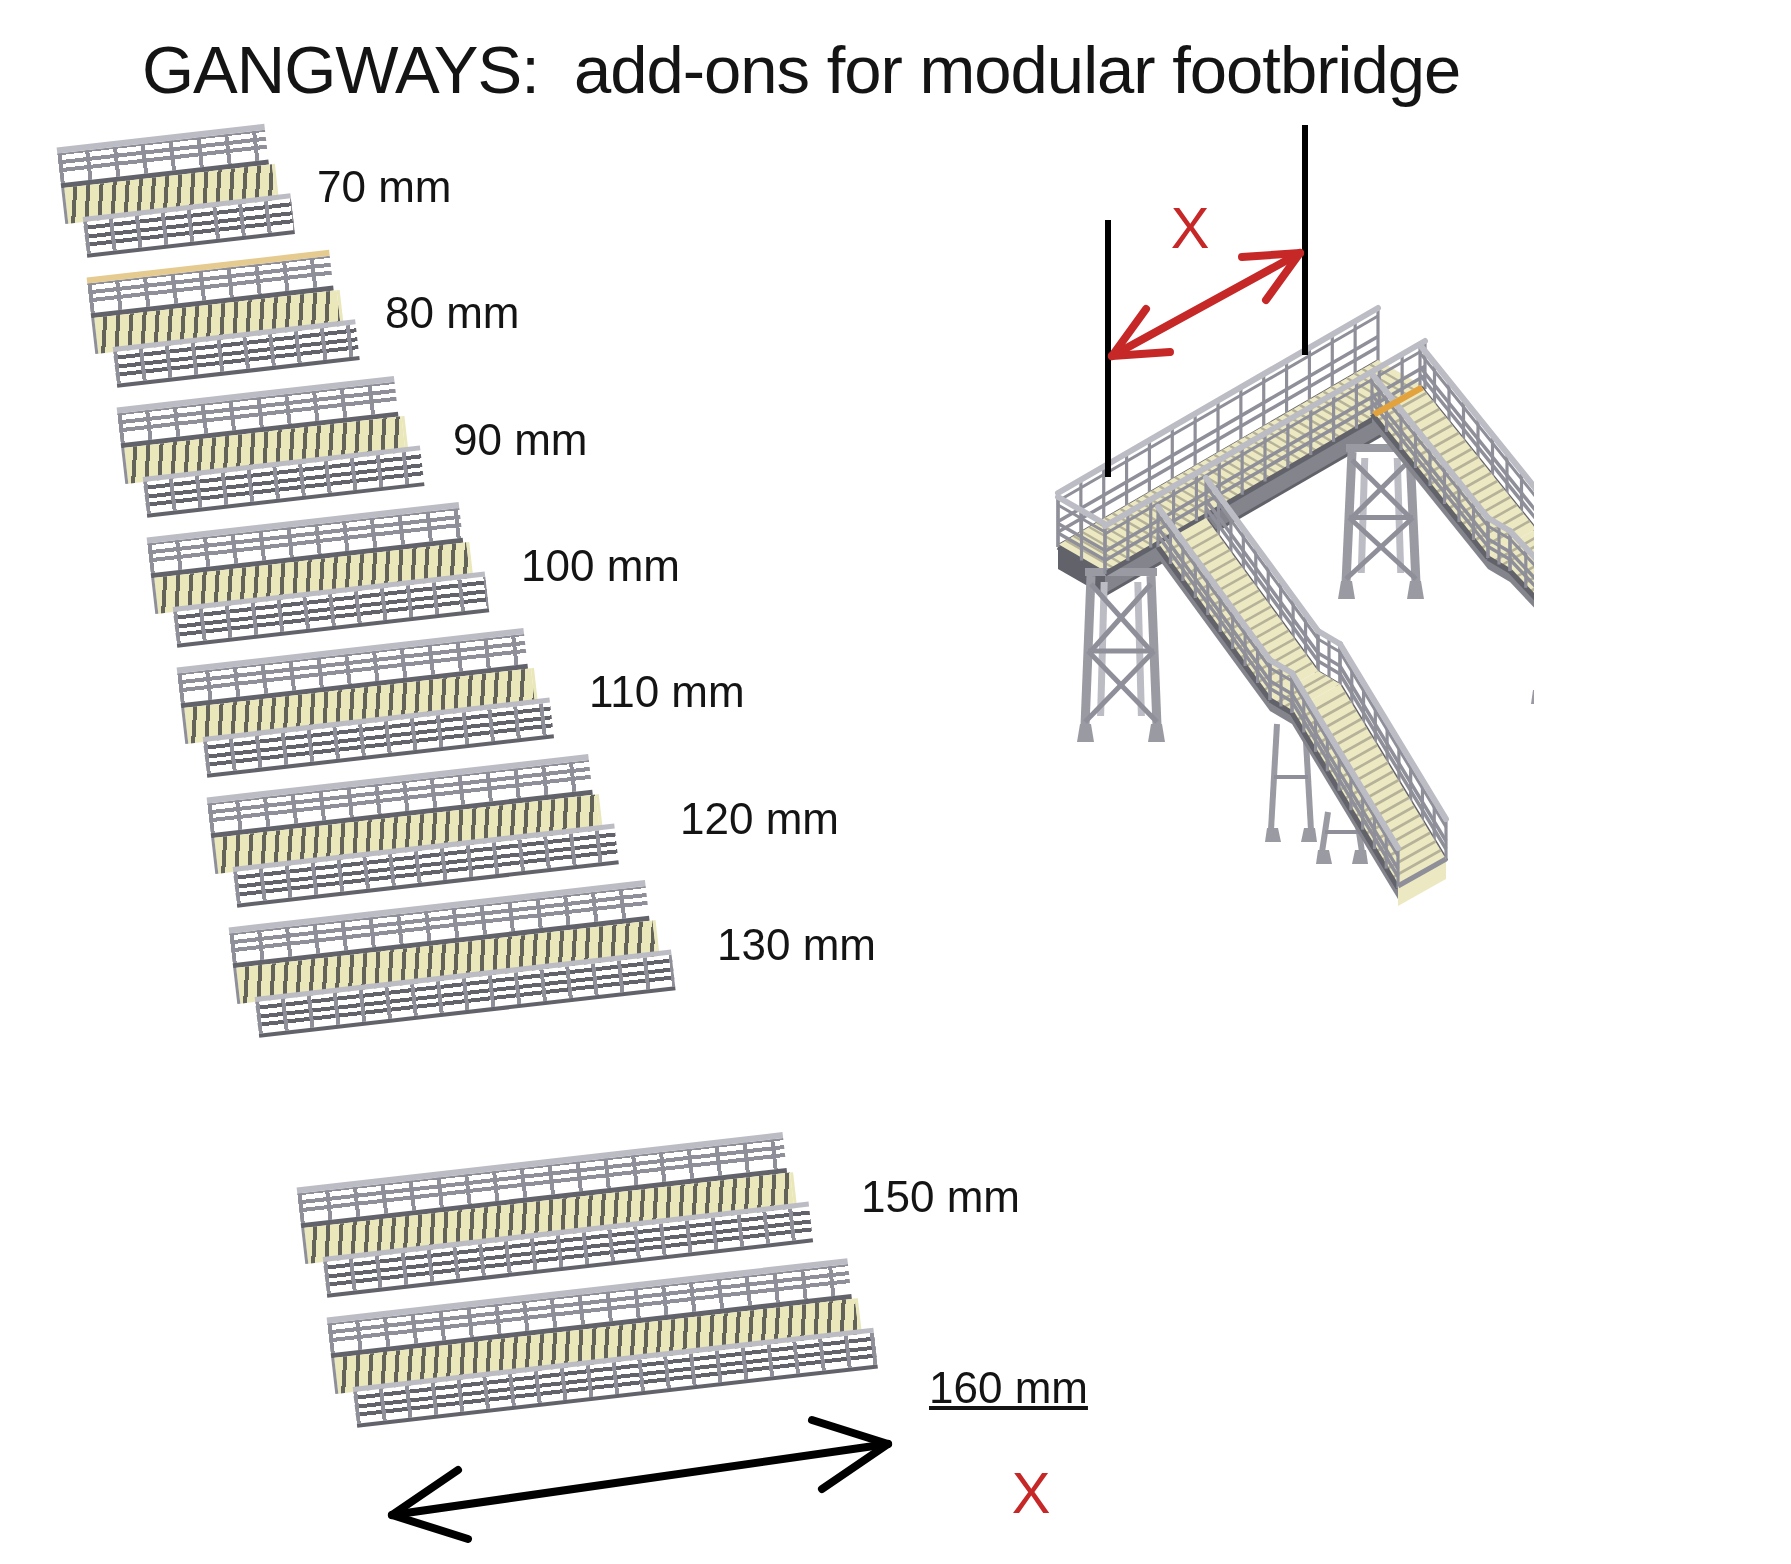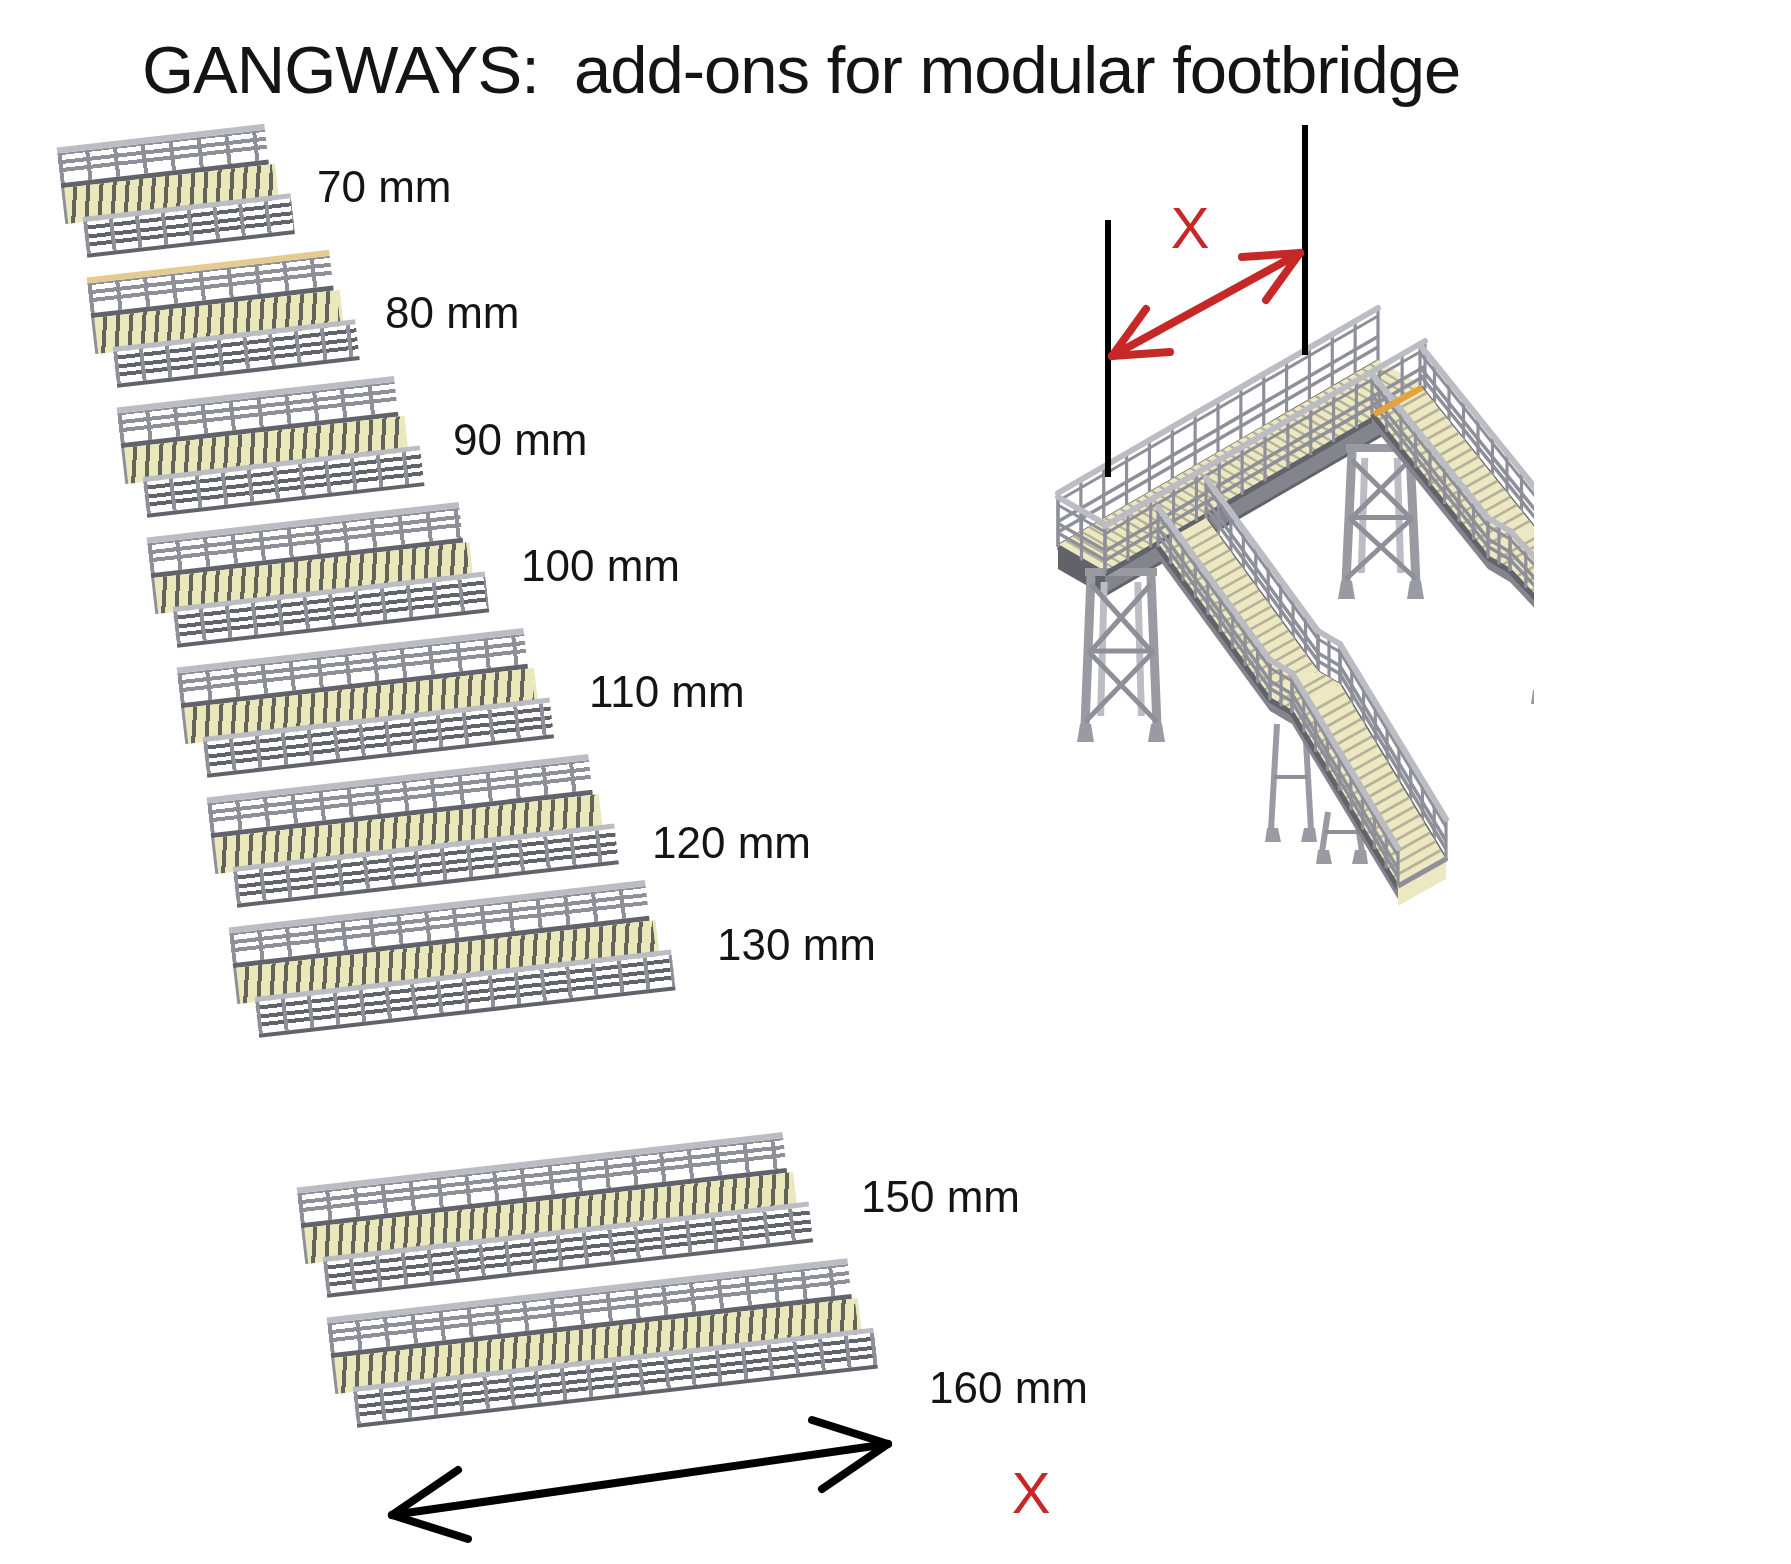--- a/index.html
+++ b/index.html
@@ -89,21 +89,21 @@
         <div class="g-near-rail" style="width: 349px;"></div>
       </div>
       <div class="g-label" style="left: 431px; top: 0.2px;">110 mm</div>
     </div>
       <div class="gangway-row" style="left: 188px; top: 800px;">
       <div class="gangway" style="width: 444px;">
         <div class="g-far-rail" style="width: 384px;"></div>
         <div class="g-deck" style="width: 384px;"></div>
         <div class="g-near-rail" style="width: 384px;"></div>
       </div>
-      <div class="g-label" style="left: 464px; top: -3.5px; margin-top: 24px;">120 mm</div>
+      <div class="g-label" style="left: 492px; top: -3.5px;">120 mm</div>
     </div>
       <div class="gangway-row" style="left: 210px; top: 930px;">
       <div class="gangway" style="width: 479px;">
         <div class="g-far-rail" style="width: 419px;"></div>
         <div class="g-deck" style="width: 419px;"></div>
         <div class="g-near-rail" style="width: 419px;"></div>
       </div>
       <div class="g-label" style="left: 507px; top: -7.2px;">130 mm</div>
     </div>
       <div class="gangway-row" style="left: 278px; top: 1190px;">
@@ -113,21 +113,21 @@
         <div class="g-near-rail" style="width: 489px;"></div>
       </div>
       <div class="g-label" style="left: 583px; top: -14.6px;">150 mm</div>
     </div>
       <div class="gangway-row" style="left: 308px; top: 1320px;">
       <div class="gangway" style="width: 584px;">
         <div class="g-far-rail" style="width: 524px;"></div>
         <div class="g-deck" style="width: 524px;"></div>
         <div class="g-near-rail" style="width: 524px;"></div>
       </div>
-      <div class="g-label" style="left: 621px; top: 45.7px;">160 mm</div>
+      <div class="g-label" style="left: 621px; top: 45.7px; text-decoration: underline;">160 mm</div>
     </div>
     </div>
 
   <svg id="annotation-svg" viewBox="0 0 1791 1564" xmlns="http://www.w3.org/2000/svg">
     <g id="footbridge-g">
         <line x1="1058" y1="547" x2="1378" y2="362" stroke="#62626b" stroke-width="5" stroke-linecap="butt"></line>
         <line x1="1058" y1="547" x2="1058" y2="493" stroke="#8f8f99" stroke-width="3.2" stroke-linecap="butt"></line>
         <line x1="1080.857142857143" y1="533.7857142857143" x2="1080.857142857143" y2="479.78571428571433" stroke="#8f8f99" stroke-width="3.2" stroke-linecap="butt"></line>
         <line x1="1103.7142857142858" y1="520.5714285714286" x2="1103.7142857142858" y2="466.57142857142856" stroke="#8f8f99" stroke-width="3.2" stroke-linecap="butt"></line>
         <line x1="1126.5714285714287" y1="507.3571428571429" x2="1126.5714285714287" y2="453.3571428571429" stroke="#8f8f99" stroke-width="3.2" stroke-linecap="butt"></line>

